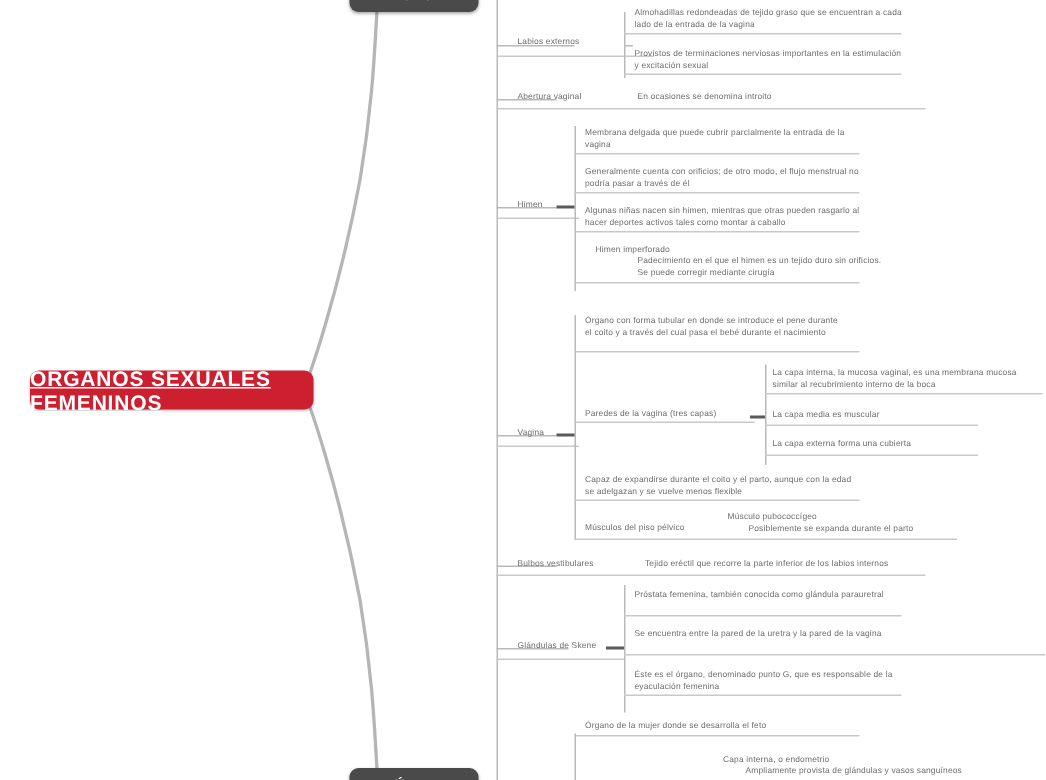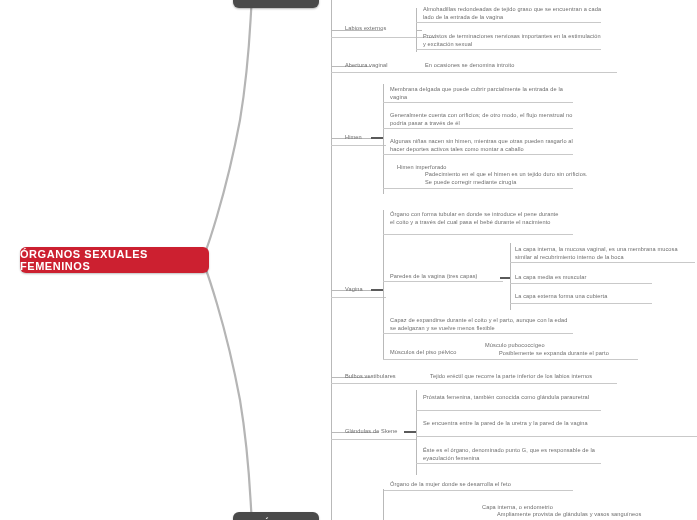--- a/index.html
+++ b/index.html
@@ -36,23 +36,24 @@
     background: #cc2030;
     border-radius: 6px;
     box-shadow: 0 1px 2px rgba(0,0,0,0.25);
     display: flex;
     align-items: center;
     justify-content: center;
     z-index: 5;
   }
   .root-node span {
     color: #ffffff;
-    font-size: 11px;
+    font-size: 14px;
     font-weight: bold;
     letter-spacing: 0.55px;
+    text-decoration: underline;
   }
 
   
   .branch-node {
     position: absolute;
     background: #4a4a4a;
     border-radius: 6px;
     box-shadow: 0 1px 2px rgba(0,0,0,0.3);
     display: flex;
     align-items: center;

